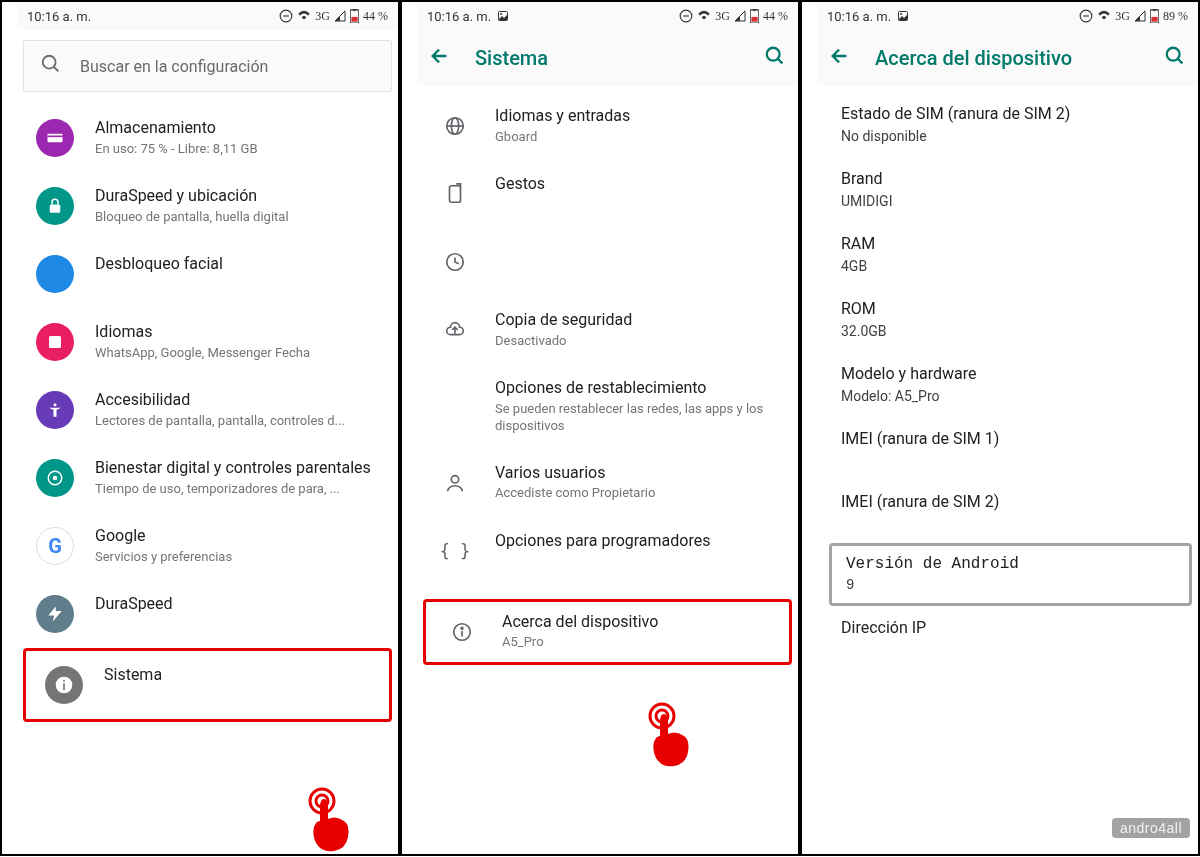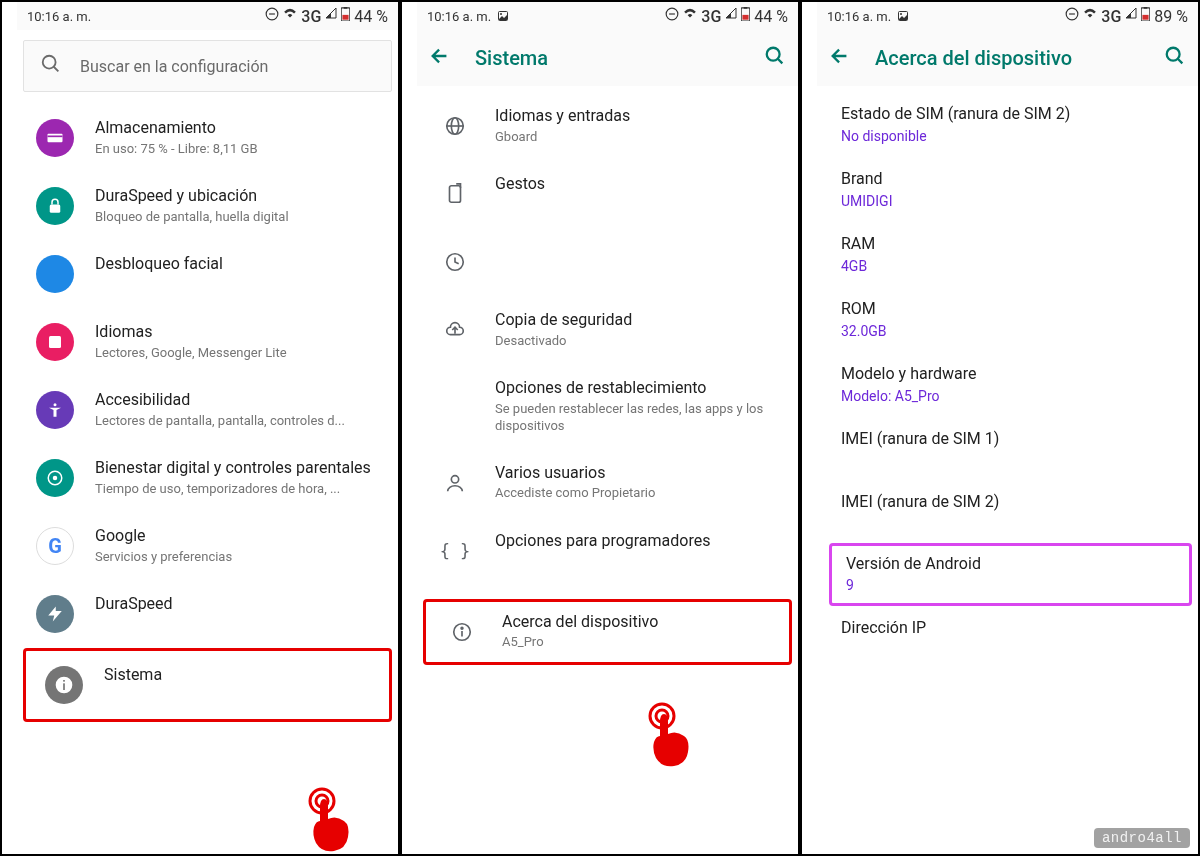--- a/index.html
+++ b/index.html
@@ -26,21 +26,21 @@
     height: 28px;
     background: #fafafa;
     display: flex;
     align-items: center;
     justify-content: space-between;
     padding: 0 10px;
     font-size: 13px;
     color: #333;
   }
   .sb-left { display: flex; align-items: center; gap: 6px; }
-  .sb-right { display: flex; align-items: flex-start; gap: 4px; font-size: 16px; }
+  .sb-right { display: flex; align-items: center; gap: 4px; font-size: 12px; font-family: Liberation Serif, serif; }
   .sb-ic { display: inline-flex; }
   .searchbox {
     margin: 10px 6px 6px 6px;
     height: 52px;
     border: 1px solid #e2e2e2;
     background: #fafafa;
     border-radius: 2px;
     display: flex;
     align-items: center;
     padding: 0 16px;
@@ -86,51 +86,52 @@
   }
   .row .icongray { color: #5f6368; }
   .row .textcol { flex: 1; min-width: 0; display:flex; flex-direction:column; justify-content:center; }
   .row .title { font-size: 16px; color: #212121; line-height: 1.3; }
   .row .sub { font-size: 13px; color: #757575; margin-top: 2px; line-height: 1.3; }
   .row .sub.trunc {
     white-space: nowrap; overflow: hidden; text-overflow: ellipsis;
   }
   .row-about { padding: 12px 18px 12px 18px; }
   .row-about .title { font-size: 16px; color: #212121; }
-  .row-about .sub { font-size: 14px; color: #6d28d9; margin-top: 2px; }
+  .row-about .sub { font-size: 14px; color: #404040; margin-top: 2px; }
   .hl-red {
     border: 3px solid #e60000;
     border-radius: 4px;
     margin: 0 6px;
     background: #fff;
   }
   .hl-yellow {
-    border: 3px solid #d946ef;
+    border: 3px solid #a3a3a3;
     border-radius: 4px;
     margin: 0 6px;
     background: #fff;
+    font-family: Liberation Mono, monospace;
   }
   .tap-hand {
     position: absolute;
     width: 60px;
     height: 70px;
     pointer-events: none;
   }
   .tap-hand svg { width: 100%; height: 100%; }
   .badge {
     position: absolute;
     right: 8px;
-    bottom: 6px;
+    bottom: 16px;
     font-size: 14px;
     color: rgba(255,255,255,0.85);
     background: rgba(100,100,100,0.6);
     padding: 2px 8px;
     border-radius: 4px;
     letter-spacing: 0.5px;
-    font-family: Liberation Mono, monospace;
+    font-family: Liberation Sans, sans-serif;
   }
 </style>
 </head>
 <body>
 
 <div class="phone">
   <div class="statusbar">
     <div class="sb-left">
       <span>10:16 a. m.</span>
     </div>
@@ -212,21 +213,21 @@
     <div class="row">
       <div class="iconwrap">
           <div class="iconcircle" style="background:#e91e63">
             <svg width="18" height="18" viewBox="0 0 24 24" fill="#fff">
               <rect x="4" y="4" width="16" height="16" rx="2"></rect>
             </svg>
           </div>
         </div>
       <div class="textcol">
           <div class="title">Idiomas</div>
-          <div class="sub">Lectores, Google, Messenger Lite</div>
+          <div class="sub">WhatsApp, Google, Messenger Fecha</div>
         </div>
     </div>
     <div class="row">
       <div class="iconwrap">
           <div class="iconcircle" style="background:#673ab7">
             <svg width="18" height="18" viewBox="0 0 24 24" fill="#fff">
               <circle cx="12" cy="5" r="2"></circle>
               <path d="M4 9 L20 9 L14 12 L14 21 L12 21 L12 15 L12 21 L10 21 L10 12 z"></path>
             </svg>
           </div>
@@ -240,21 +241,21 @@
       <div class="iconwrap">
           <div class="iconcircle" style="background:#009688">
             <svg width="18" height="18" viewBox="0 0 24 24" fill="#fff">
               <circle cx="12" cy="12" r="9" fill="none" stroke="#fff" stroke-width="2"></circle>
               <circle cx="12" cy="12" r="3"></circle>
             </svg>
           </div>
         </div>
       <div class="textcol">
           <div class="title">Bienestar digital y controles parentales</div>
-          <div class="sub trunc">Tiempo de uso, temporizadores de hora, ...</div>
+          <div class="sub trunc">Tiempo de uso, temporizadores de para, ...</div>
         </div>
     </div>
     <div class="row">
       <div class="iconwrap">
           <div class="iconcircle" style="background:#fff;border:1px solid #ddd;color:#4285f4;font-weight:bold;font-size:20px">G</div>
         </div>
       <div class="textcol">
           <div class="title">Google</div>
           <div class="sub">Servicios y preferencias</div>
         </div>

